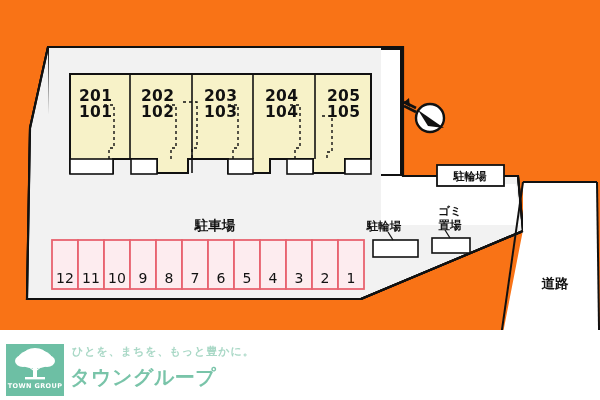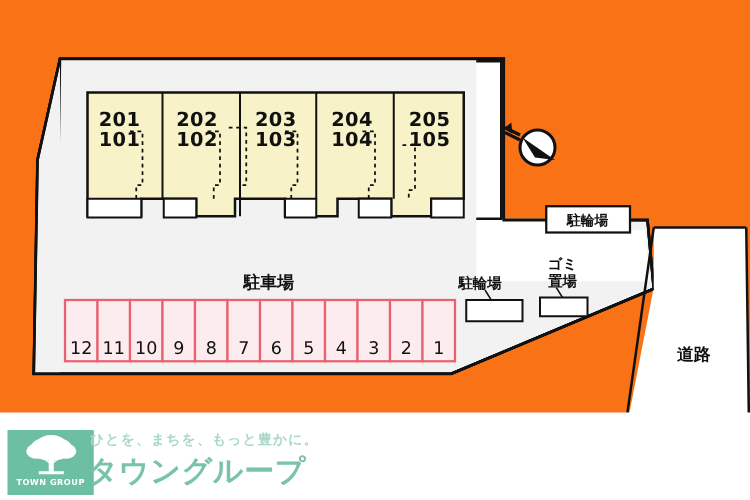--- a/index.html
+++ b/index.html
@@ -54,21 +54,21 @@
     left: 0;
     top: 330px;
     width: 600px;
     height: 70px;
     background: #ffffff;
   }
   #logo-mark {
     position: absolute;
     left: 6px;
     top: 14px;
-    width: 69px;
+    width: 58px;
     height: 52px;
     background: #6dbfa4;
     display: flex;
     flex-direction: column;
     align-items: center;
     justify-content: flex-start;
   }
   #logo-tree {
     margin-top: 3px;
   }
@@ -86,21 +86,21 @@
     font-size: 11px;
     font-weight: 700;
     color: #a9d8c6;
     letter-spacing: 1px;
     white-space: nowrap;
   }
   #logo-wordmark {
     position: absolute;
     left: 70px;
     top: 30px;
-    font-size: 24px;
+    font-size: 20px;
     font-weight: 700;
     color: #79c4a9;
     letter-spacing: 0.5px;
     white-space: nowrap;
     line-height: 34px;
   }
 </style>
 </head>
 <body>
 

